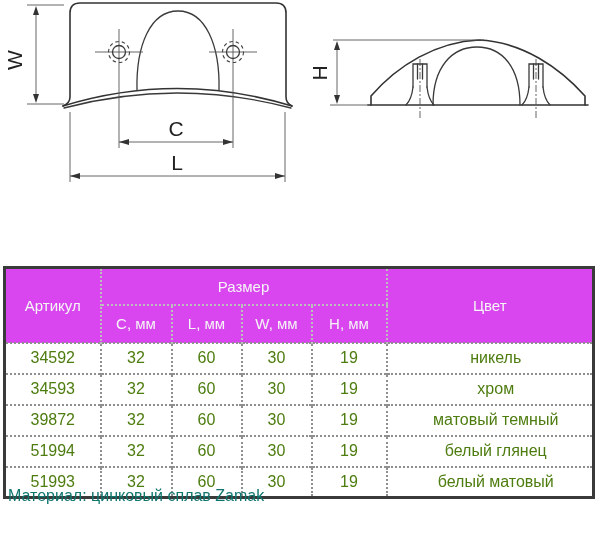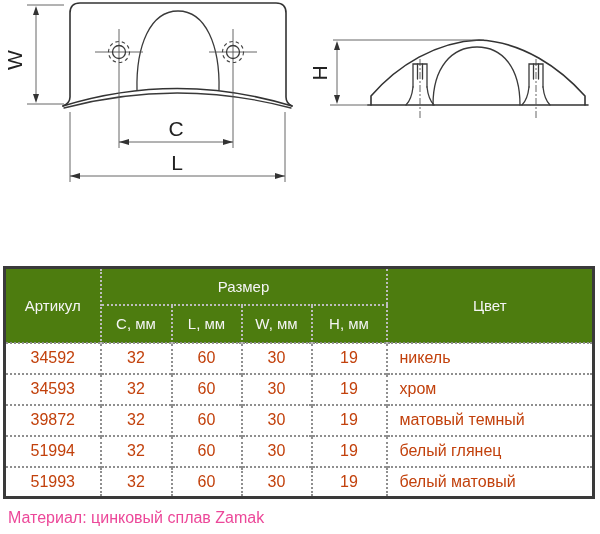--- a/index.html
+++ b/index.html
@@ -33,53 +33,53 @@
     position: absolute;
     left: 3px;
     top: 266px;
     width: 589px;
     border-collapse: collapse;
     table-layout: fixed;
     border: 3px solid #3a3a3a;
     font-family: "Liberation Sans", sans-serif;
   }
   .spec-table thead th {
-    background: #4d7c0f;
+    background: #d946ef;
     color: #f5f5f5;
     font-weight: normal;
     font-size: 15px;
     text-align: center;
     vertical-align: middle;
   }
   .spec-table thead tr.group-row th { height: 37px; }
   .spec-table thead tr.sub-row th   { height: 38px; }
   th.h-article { border-right: 2px dotted #bdbdbd; margin-left: 32px; }
   th.h-size-group { border-bottom: 2px dotted #bdbdbd; }
   th.h-color { border-left: 2px dotted #bdbdbd; }
   th.h-sub + th.h-sub { border-left: 2px dotted #bdbdbd; }
   .spec-table tbody td {
     height: 31px;
     font-size: 16px;
-    color: #c2410c;
+    color: #4d7c0f;
     text-align: center;
     vertical-align: middle;
     border-top: 2px dotted #8f8f8f;
     background: #ffffff;
   }
   .spec-table tbody td + td { border-left: 2px dotted #8f8f8f; text-align: center; }
   .spec-table tbody td.cell-color {
-    text-align: left;
+    text-align: center;
     padding-left: 12px;
   }
   .material-note {
     position: absolute;
     left: 8px;
-    top: 509px;
+    top: 487px;
     font-size: 16px;
-    color: #ec4899;
+    color: #0f766e;
   }
 </style>
 </head>
 <body>
 
 <div class="page">
 
   <svg class="drawing-svg" viewBox="0 0 600 260">
 
     <g>

